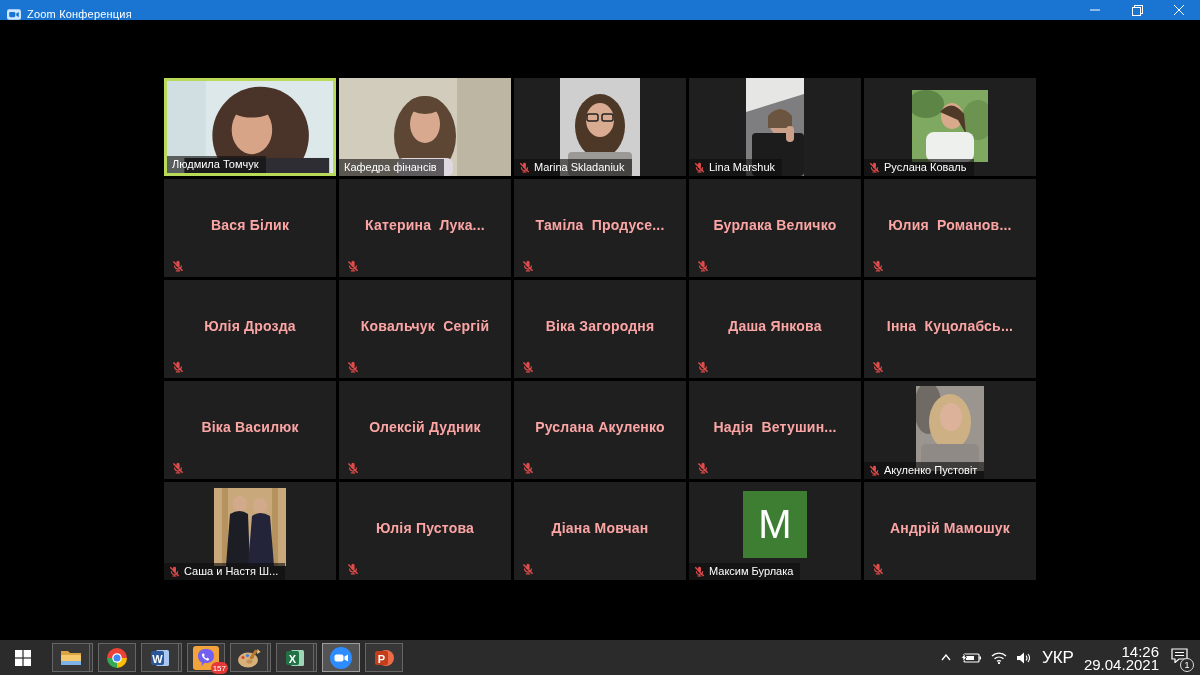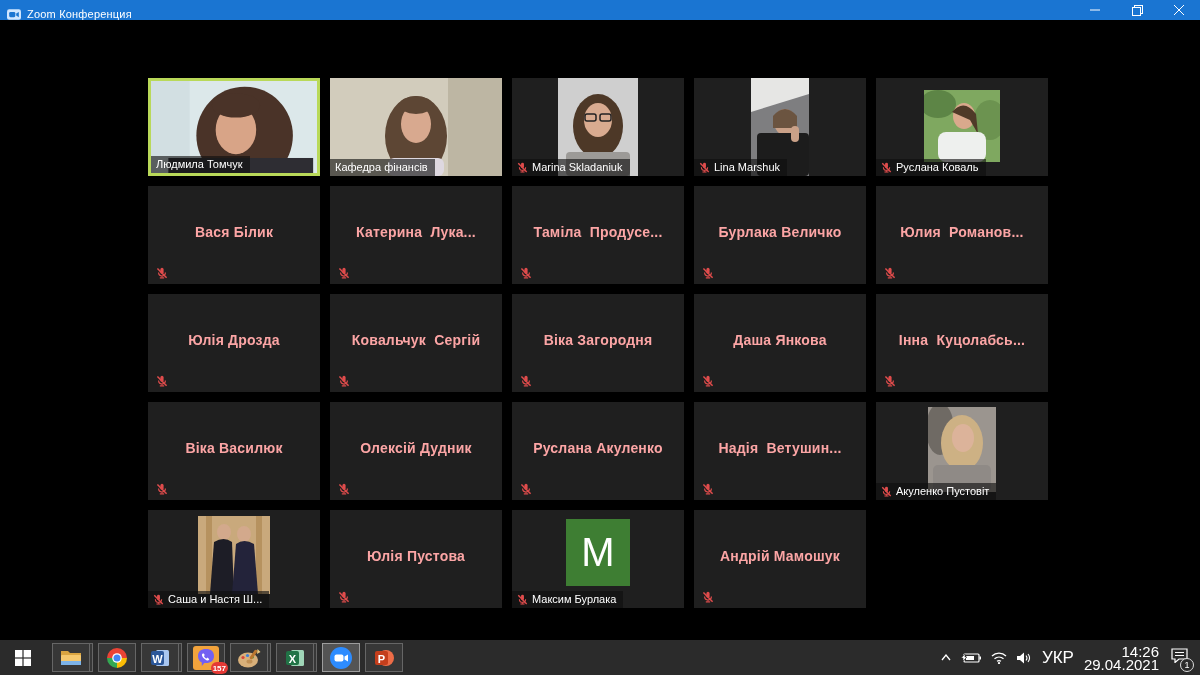--- a/index.html
+++ b/index.html
@@ -10,22 +10,22 @@
   .titlebar { position:absolute; left:0; top:0; width:1200px; height:20px;
               background:#1a75d2; display:flex; align-items:flex-end; color:#fff; }
   .titlebar .app-ico { width:14px; height:11px; margin:0 6px 0 7px; }
   .titlebar .title { font-size:11px; letter-spacing:.2px; }
   .win-controls { margin-left:auto; display:flex; height:100%; }
   .win-btn { width:42px; height:100%; display:flex; align-items:center; justify-content:center; }
   .win-btn svg { display:block; }
 
   
   .stage { position:absolute; left:0; top:20px; width:1200px; height:620px; background:#000; }
-  #grid { position:absolute; left:148px; top:58px; display:grid;
-          grid-template-columns:repeat(5,172px); grid-auto-rows:98px; gap:10px; }
+  #grid { position:absolute; left:164px; top:58px; display:grid;
+          grid-template-columns:repeat(5,172px); grid-auto-rows:98px; gap:3px; }
   .tile { position:relative; width:172px; height:98px; background:#1f1f1f; overflow:hidden; }
   .tile.active { border:3px solid #b9d959; }
   .name-center { position:absolute; inset:0 0 6px 0; display:flex; align-items:center;
                  justify-content:center; color:#fca5a5; font-size:14px; font-weight:700;
                  white-space:pre; letter-spacing:.2px; }
   .corner-mic { position:absolute; left:8px; bottom:7px; width:12px; height:12px; }
   .label { position:absolute; left:0; bottom:0; max-width:100%; display:flex; align-items:center;
            gap:4px; background:rgba(15,15,15,.62); padding:2px 7px 3px 5px; color:#fff;
            font-size:11px; white-space:pre; }
   .label .mic { width:11px; height:11px; flex:0 0 auto; }
@@ -40,21 +40,21 @@
   .taskbar { position:absolute; left:0; top:640px; width:1200px; height:35px;
              background:#2b2b2b; display:flex; align-items:center; color:#fff; }
   .start-btn { width:46px; height:35px; display:flex; align-items:center; justify-content:center; }
   #apps { display:flex; align-items:center; gap:5px; margin-left:6px; }
   .app-btn { position:relative; width:38px; height:29px; background:#373737;
              border:1px solid #666; display:flex; align-items:center; justify-content:center; }
   .app-btn.stacked { box-shadow:3px 0 0 -1px #373737, 3px 0 0 0 #666; margin-right:3px; }
   .app-btn.active-app { background:#545454; border-color:#9d9d9d; }
   .app-badge { position:absolute; right:-4px; bottom:-3px; min-width:14px; height:12px;
                padding:0 2px; border-radius:7px; background:#e53935; color:#fff; font-size:8px;
-               display:flex; align-items:center; justify-content:center; font-weight:700; }
+               display:flex; align-items:center; justify-content:center; font-weight:400; }
   .tray { margin-left:auto; display:flex; align-items:center; gap:10px; padding-right:8px; height:100%; }
   .tray-ico { display:flex; align-items:center; justify-content:center; }
   .tray-lang { font-size:17px; font-weight:400; }
   .tray-clock { text-align:right; font-size:15px; line-height:13px; }
   .ac-wrap { position:relative; margin-left:2px; margin-right:4px; }
   .ac-badge { position:absolute; right:-6px; bottom:-5px; width:14px; height:14px; border-radius:50%;
               background:#2b2b2b; border:1px solid #ddd; color:#fff; font-size:9px;
               display:flex; align-items:center; justify-content:center; }
 </style>
 </head>
@@ -380,20 +380,32 @@
     <rect x="4.4" y="0.8" width="3.2" height="6" rx="1.6" stroke="none"></rect>
     <path d="M2.6 5.6a3.4 3.4 0 0 0 6.8 0" fill="none" stroke-width="1.2"></path>
     <line x1="6" y1="9.2" x2="6" y2="10.6" stroke-width="1.2"></line>
     <line x1="3.8" y1="10.9" x2="8.2" y2="10.9" stroke-width="1.2"></line>
     <line x1="1.4" y1="1.4" x2="10.6" y2="10.8" stroke-width="1.5"></line>
   </svg>
 <span>Саша и Настя Ш...</span></div>
       </div>
       <div class="tile">
         <div class="name-center">Юлія Пустова</div>
+        <div class="corner-mic">
+  <svg class="mic" viewBox="0 0 12 12" fill="#e04c4c" stroke="#e04c4c">
+    <rect x="4.4" y="0.8" width="3.2" height="6" rx="1.6" stroke="none"></rect>
+    <path d="M2.6 5.6a3.4 3.4 0 0 0 6.8 0" fill="none" stroke-width="1.2"></path>
+    <line x1="6" y1="9.2" x2="6" y2="10.6" stroke-width="1.2"></line>
+    <line x1="3.8" y1="10.9" x2="8.2" y2="10.9" stroke-width="1.2"></line>
+    <line x1="1.4" y1="1.4" x2="10.6" y2="10.8" stroke-width="1.5"></line>
+  </svg>
+</div>
+      </div>
+      <div class="tile">
+        <div class="name-center">Діана Мовчан</div>
         <div class="corner-mic">
   <svg class="mic" viewBox="0 0 12 12" fill="#e04c4c" stroke="#e04c4c">
     <rect x="4.4" y="0.8" width="3.2" height="6" rx="1.6" stroke="none"></rect>
     <path d="M2.6 5.6a3.4 3.4 0 0 0 6.8 0" fill="none" stroke-width="1.2"></path>
     <line x1="6" y1="9.2" x2="6" y2="10.6" stroke-width="1.2"></line>
     <line x1="3.8" y1="10.9" x2="8.2" y2="10.9" stroke-width="1.2"></line>
     <line x1="1.4" y1="1.4" x2="10.6" y2="10.8" stroke-width="1.5"></line>
   </svg>
 </div>
       </div>

